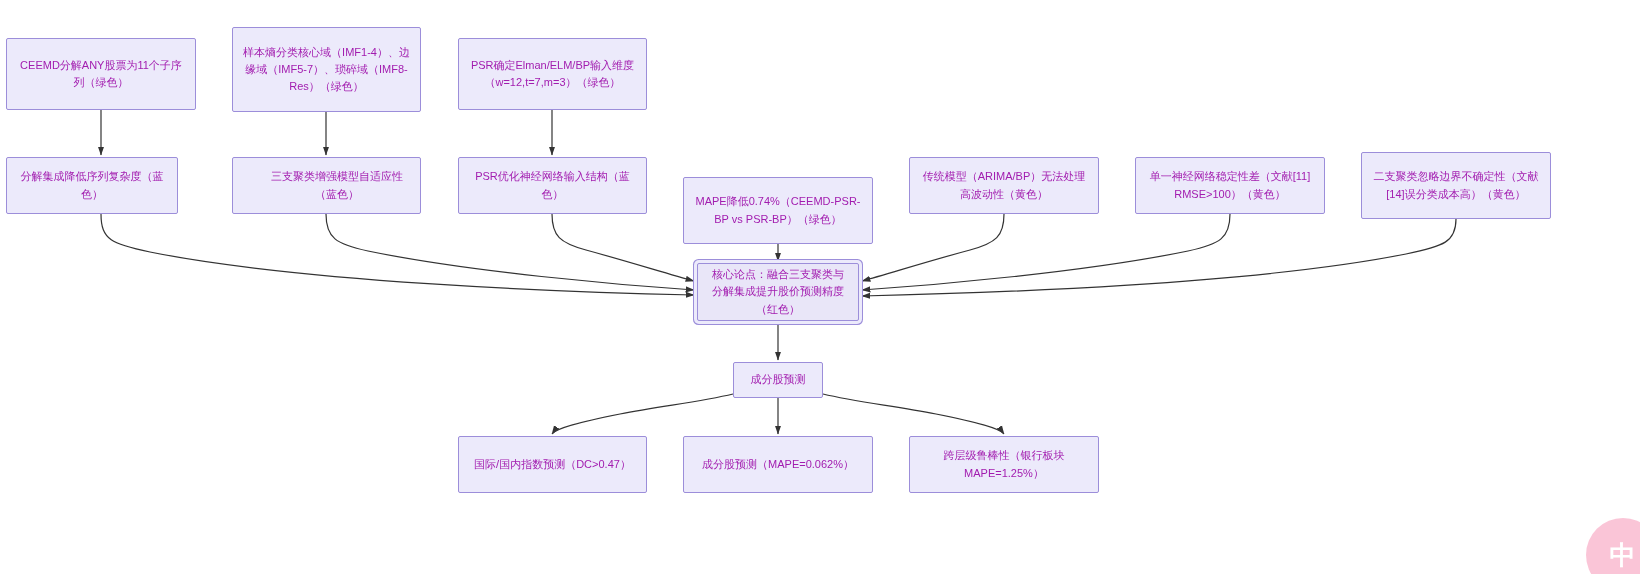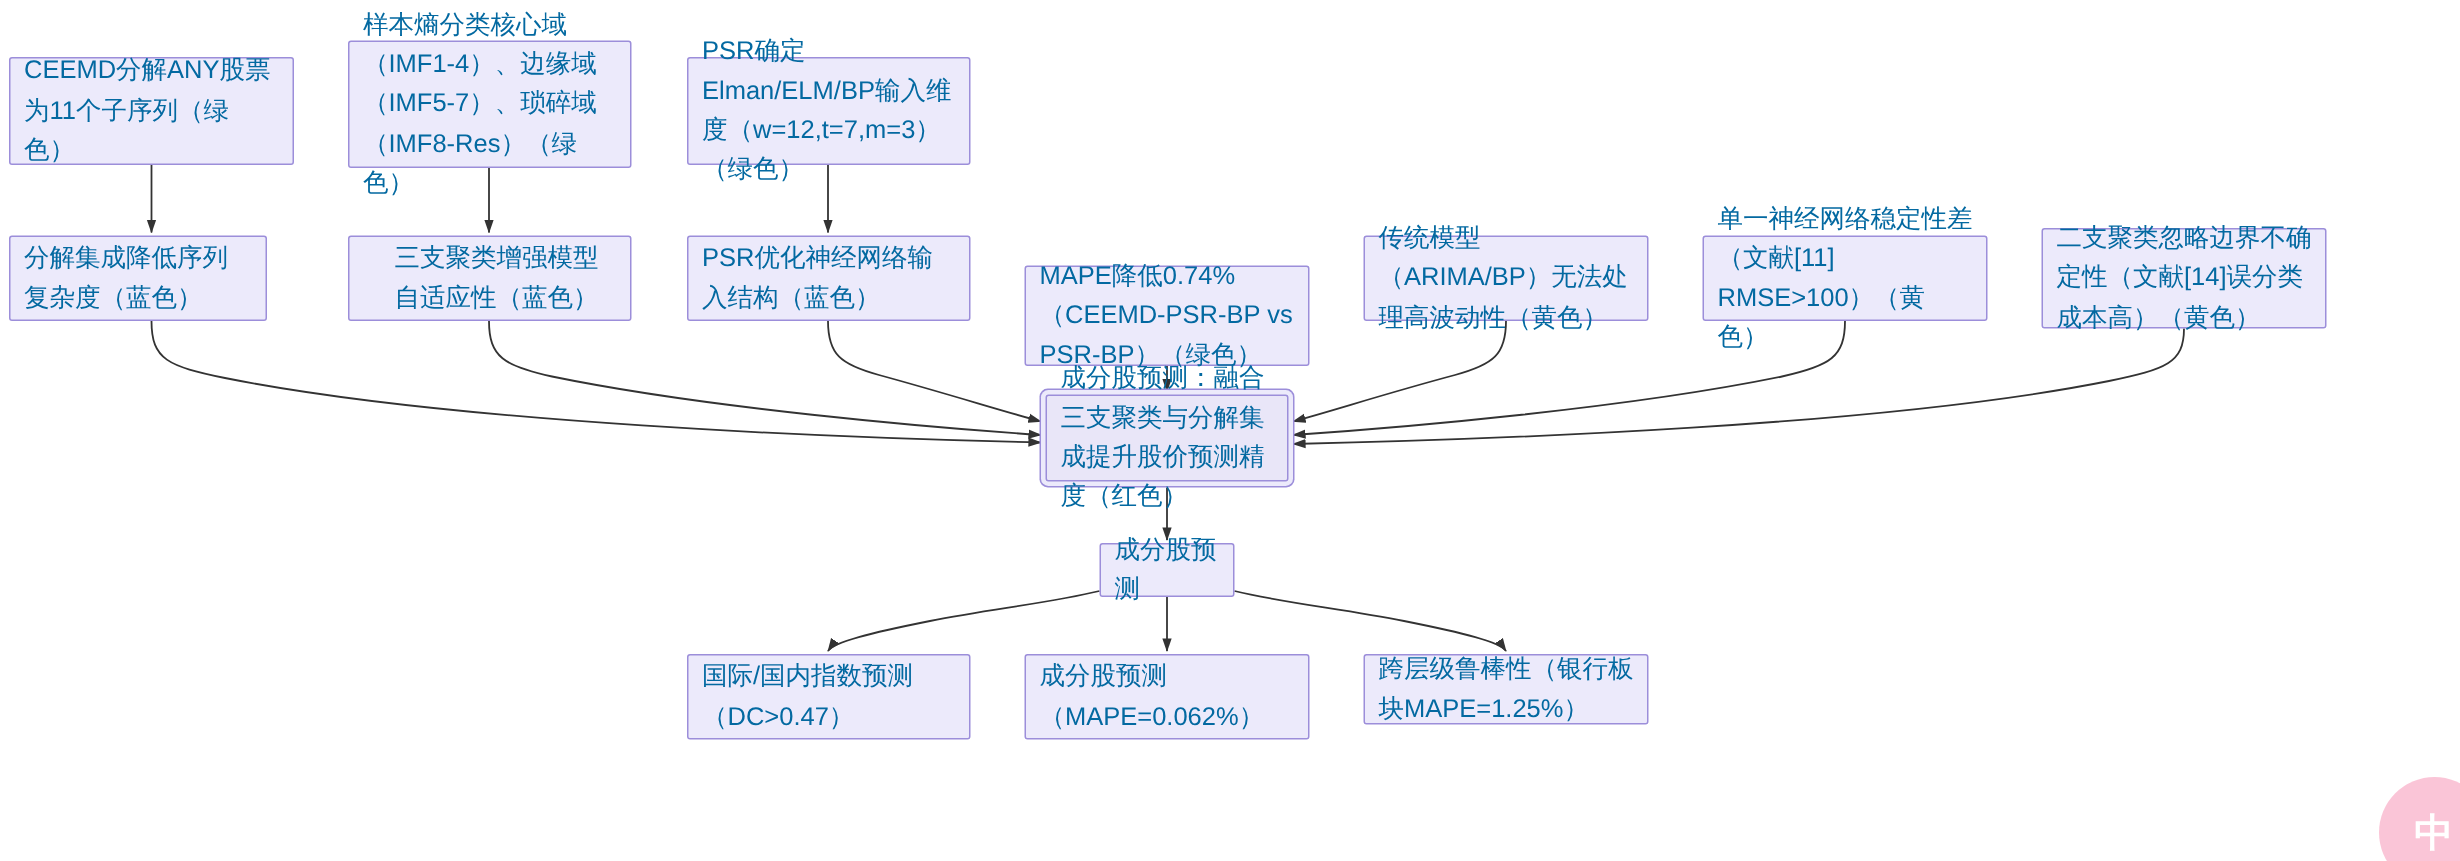--- a/index.html
+++ b/index.html
@@ -24,23 +24,23 @@
   }
   .node {
     position: absolute;
     box-sizing: border-box;
     background: #ECEAFB;
     border: 1px solid #9C8EDA;
     border-radius: 2px;
     display: flex;
     align-items: center;
     justify-content: center;
-    text-align: left;
-    color: #0369a1;
-    font-size: 17px;
+    text-align: center;
+    color: #a21caf;
+    font-size: 11px;
     line-height: 1.55;
     padding: 4px 9px;
     z-index: 2;
   }
   .node .label {
     display: block;
     width: 100%;
   }
   .node.core {
     background: #E9E6F8;
@@ -134,36 +134,36 @@
 
   <div class="node" style="left:1135px; top:157px; width:190px; height:57px;">
     <span class="label">单一神经网络稳定性差（文献[11] RMSE&gt;100）（黄色）</span>
   </div>
 
   <div class="node" style="left:1361px; top:152px; width:190px; height:67px;">
     <span class="label">二支聚类忽略边界不确定性（文献[14]误分类成本高）（黄色）</span>
   </div>
 
   <div class="node core" style="left:697px; top:263px; width:162px; height:58px;">
-    <span class="label">成分股预测：融合三支聚类与分解集成提升股价预测精度（红色）</span>
+    <span class="label">核心论点：融合三支聚类与分解集成提升股价预测精度（红色）</span>
   </div>
 
   <div class="node" style="left:733px; top:362px; width:90px; height:36px;">
     <span class="label">成分股预测</span>
   </div>
 
   <div class="node" style="left:458px; top:436px; width:189px; height:57px;">
     <span class="label">国际/国内指数预测（DC&gt;0.47）</span>
   </div>
 
   <div class="node" style="left:683px; top:436px; width:190px; height:57px;">
     <span class="label">成分股预测（MAPE=0.062%）</span>
   </div>
 
-  <div class="node" style="left:909px; top:436px; width:190px; height:47px;">
+  <div class="node" style="left:909px; top:436px; width:190px; height:57px;">
     <span class="label">跨层级鲁棒性（银行板块MAPE=1.25%）</span>
   </div>
 
   <div class="watermark" style="left:1586px; top:518px;">
     <span>中</span>
   </div>
 
 </div>
 
 </body></html>

